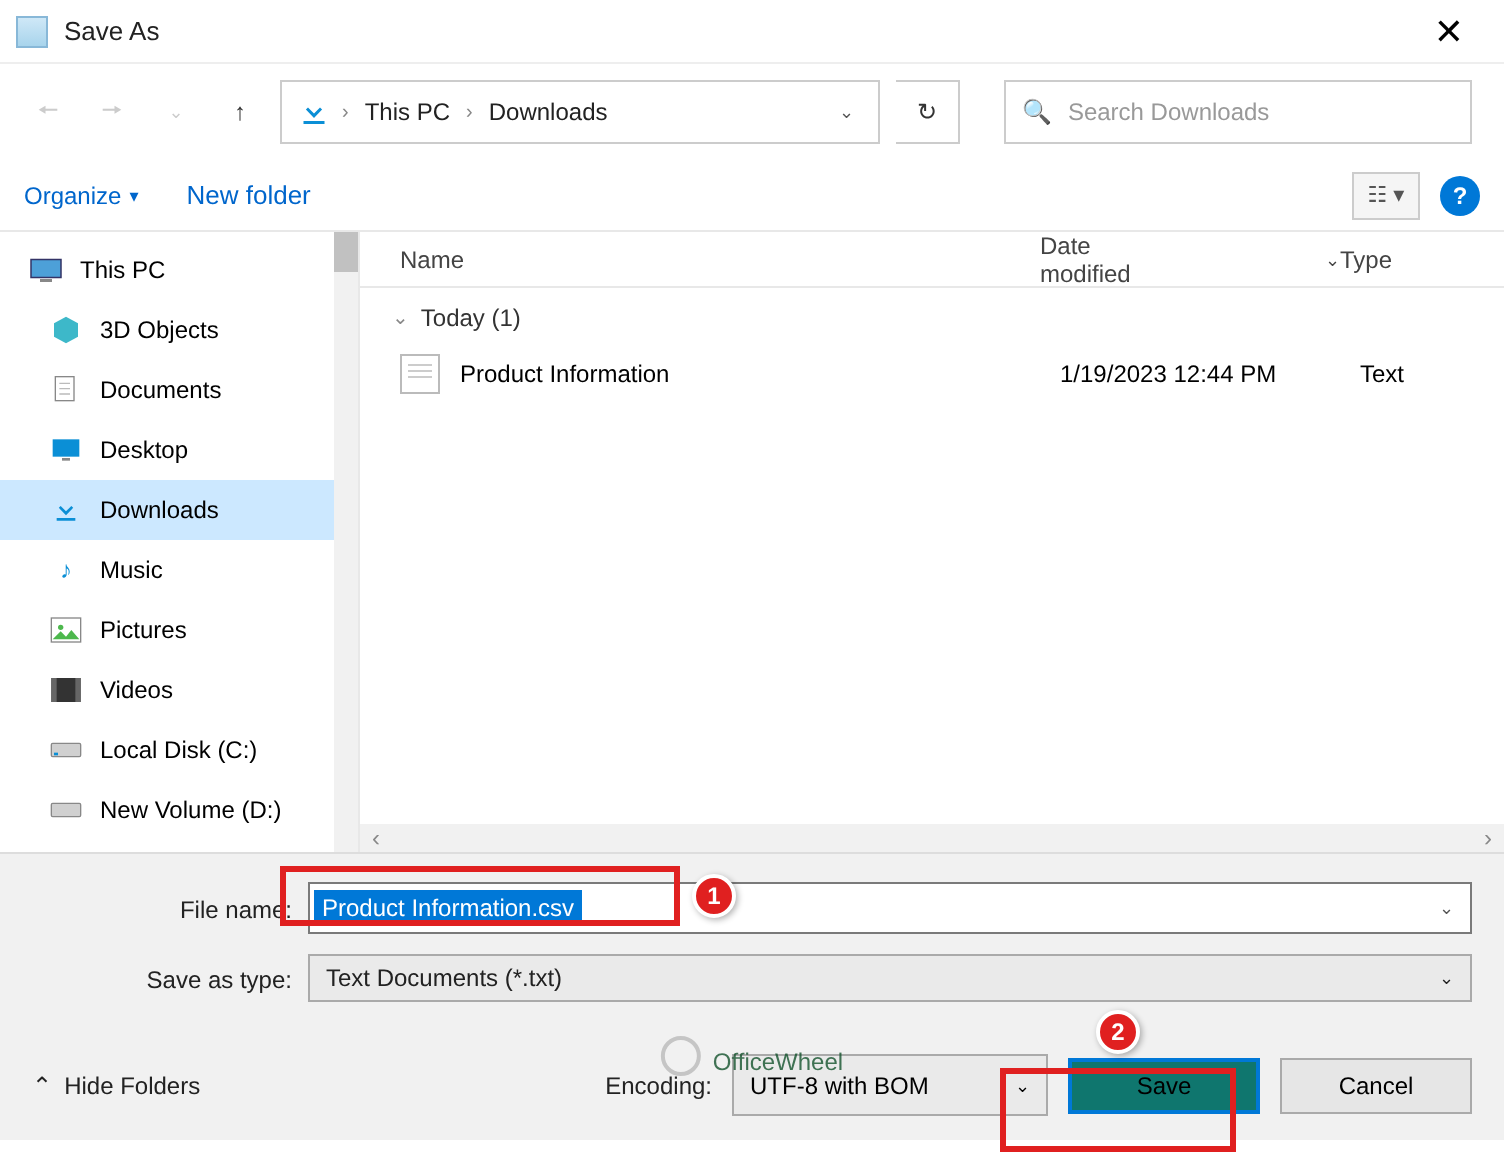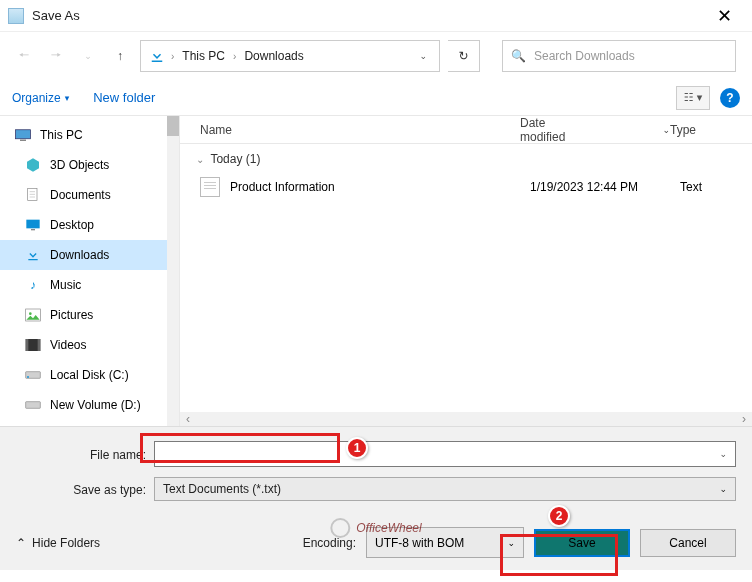--- a/index.html
+++ b/index.html
@@ -56,21 +56,21 @@
 .row .lbl { width: 130px; text-align: right; color: #222; padding-top: 2px; }
 .filename-wrap { flex: 1; height: 26px; border: 1px solid #7a7a7a; background: #fff; display: flex; align-items: center; position: relative; }
 .filename-wrap .sel { background: #0078d7; color: #fff; padding: 2px 4px; margin: 1px 2px; }
 .filename-wrap .dd { margin-left: auto; padding: 0 8px; color: #555; font-size: 9px; }
 .filetype { flex: 1; height: 24px; border: 1px solid #aaa; background: #eaeaea; display: flex; align-items: center; padding: 0 8px; color: #222; }
 .filetype .dd { margin-left: auto; font-size: 9px; }
 
 .highlight-red { position: absolute; border: 3px solid #e02020; pointer-events: none; }
 .badge { position: absolute; width: 22px; height: 22px; border-radius: 50%; background: #e02020; color: #fff; display: flex; align-items: center; justify-content: center; font-size: 12px; font-weight: bold; border: 2px solid #fff; box-shadow: 1px 1px 3px rgba(0,0,0,0.3); }
 
-.watermark { position: absolute; left: 50%; top: 528px; transform: translate(-50%, -50%); color: #7f1d1d; font-size: 16px; display: flex; align-items: center; gap: 6px; opacity: 0.8; pointer-events: none; font-style: italic; }
+.watermark { position: absolute; left: 50%; top: 528px; transform: translate(-50%, -50%); color: #14532d; font-size: 16px; display: flex; align-items: flex-end; gap: 6px; opacity: 0.8; pointer-events: none; }
 .watermark .gear { width: 20px; height: 20px; border: 2px solid #bbb; border-radius: 50%; position: relative; }
 
 .bottom-row { display: flex; align-items: center; padding: 6px 16px 12px; background: #f1f1f1; gap: 10px; }
 .hide-folders { display: flex; align-items: center; gap: 6px; color: #222; cursor: pointer; }
 .bottom-right { margin-left: auto; display: flex; align-items: center; gap: 10px; }
 .enc-lbl { color: #222; margin-left: 28px; }
 .enc-select { height: 31px; width: 158px; border: 1px solid #aaa; background: #eaeaea; display: flex; align-items: center; padding: 0 8px; }
 .enc-select .dd { margin-left: auto; font-size: 9px; }
 .btn { width: 96px; height: 28px; border: 1px solid #aaa; background: #e6e6e6; display: flex; align-items: center; justify-content: center; cursor: pointer; }
 .btn.primary { border: 2px solid #0078d7; background: #0f766e; }
@@ -237,20 +237,21 @@
       <div class="track"></div>
       <div class="arrow">›</div>
     </div>
   </div>
 </div>
 
 <div class="lower">
   <div class="row">
     <div class="lbl">File name:</div>
     <div class="filename-wrap">
+      <span class="sel">Product Information.csv</span>
       <span class="dd">⌄</span>
     </div>
   </div>
   <div class="row">
     <div class="lbl">Save as type:</div>
     <div class="filetype">
       <span>Text Documents (*.txt)</span>
       <span class="dd">⌄</span>
     </div>
   </div>

